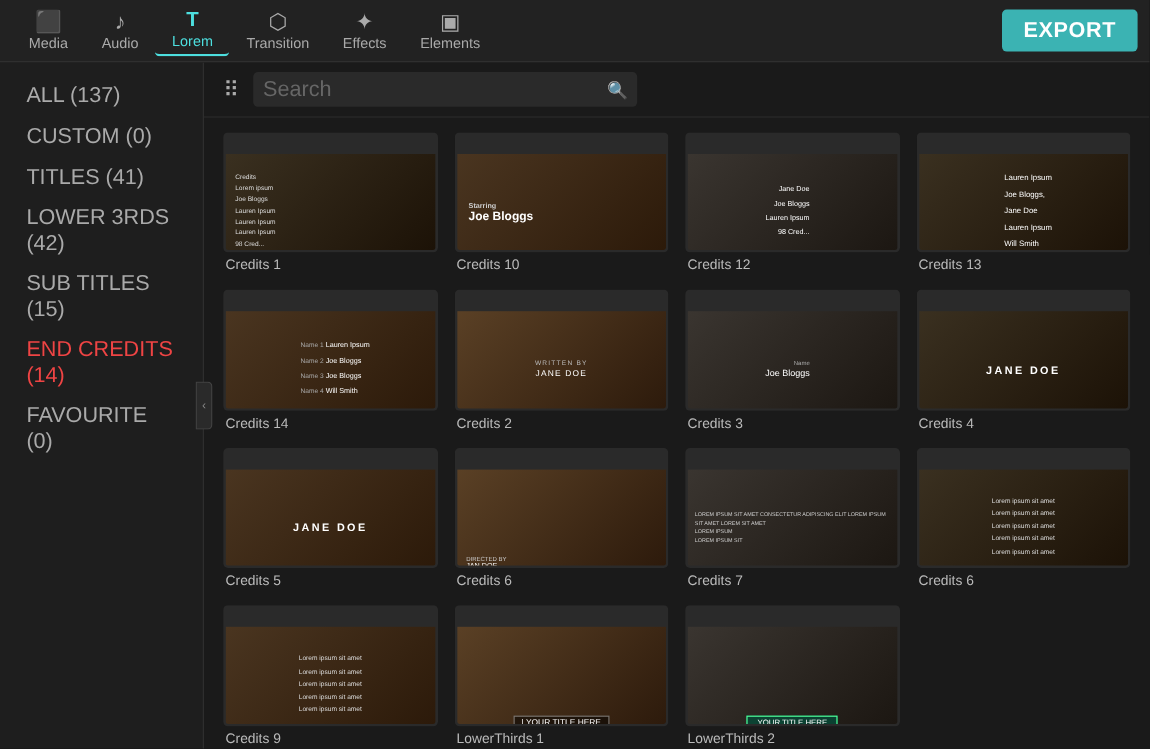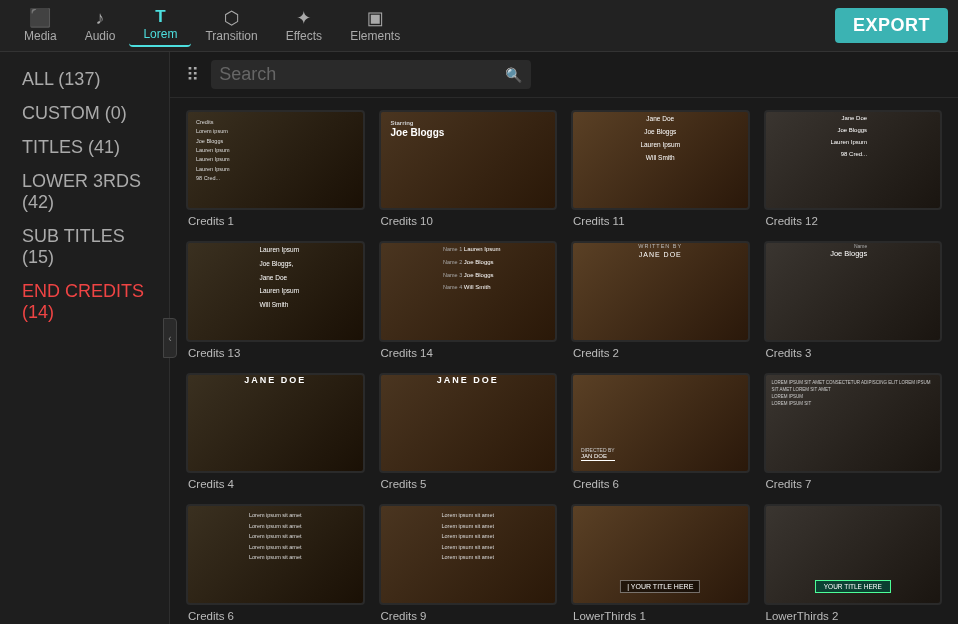--- a/index.html
+++ b/index.html
@@ -157,23 +157,25 @@
       border-radius: 4px;
       overflow: hidden;
       aspect-ratio: 16/9;
       background: #2a2a2a;
       position: relative;
     }
     .thumb-canvas {
       width: 100%;
       height: 100%;
       display: flex;
+      align-items: center;
       justify-content: center;
       position: relative;
       overflow: hidden;
+      margin-top: 16px;
     }
     
     .thumb-dark {
       background: linear-gradient(135deg, #3a3020 0%, #1a1005 100%);
     }
     .thumb-brown {
       background: linear-gradient(135deg, #4a3520 0%, #2a1808 100%);
     }
     .thumb-warm {
       background: linear-gradient(135deg, #5a4025 0%, #2a180a 100%);
@@ -263,20 +265,21 @@
 
 <div class="main-row" style="position:relative;">
 
   <div class="sidebar">
     <div class="sidebar-item">ALL (137)</div>
     <div class="sidebar-item">CUSTOM (0)</div>
     <div class="sidebar-item">TITLES (41)</div>
     <div class="sidebar-item">LOWER 3RDS (42)</div>
     <div class="sidebar-item">SUB TITLES (15)</div>
     <div class="sidebar-item active">END CREDITS (14)</div>
+    <div class="sidebar-item">FAVOURITE (0)</div>
   </div>
 
   <div class="collapse-arrow">‹</div>
 
   <div class="content-area">
 
     <div class="content-toolbar">
       <button class="grid-icon-btn" title="Grid view">⠿</button>
       <div class="search-wrapper">
         <input class="search-input" type="text" placeholder="Search" style="">
@@ -303,30 +306,20 @@
             <div class="thumb-canvas thumb-brown">
               <div style="color:#fff;font-size:8px;font-weight:bold;text-align:left;padding:6px 10px;width:100%;">
                 <span style="font-size:6px;color:#ccc;">Starring</span><br>
                 <span style="font-size:10px;font-weight:bold;">Joe Bloggs</span>
               </div>
             </div>
           </div>
           <div class="item-label">Credits 10</div>
         </div>
 
-        <div class="grid-item">
-          <div class="thumb-wrapper">
-            <div class="thumb-canvas thumb-warm">
-              <div style="color:#fff;font-size:6.5px;text-align:center;line-height:2;">
-                Jane Doe<br>Joe Bloggs<br>Lauren Ipsum<br>Will Smith
-              </div>
-            </div>
-          </div>
-          <div class="item-label">Credits 11</div>
-        </div>
 
         <div class="grid-item">
           <div class="thumb-wrapper">
             <div class="thumb-canvas thumb-cooler">
               <div style="color:#fff;font-size:6px;text-align:right;padding-right:8px;line-height:2;">
                 Jane Doe<br>Joe Bloggs<br>Lauren Ipsum<br>98 Cred...
               </div>
             </div>
           </div>
           <div class="item-label">Credits 12</div>

